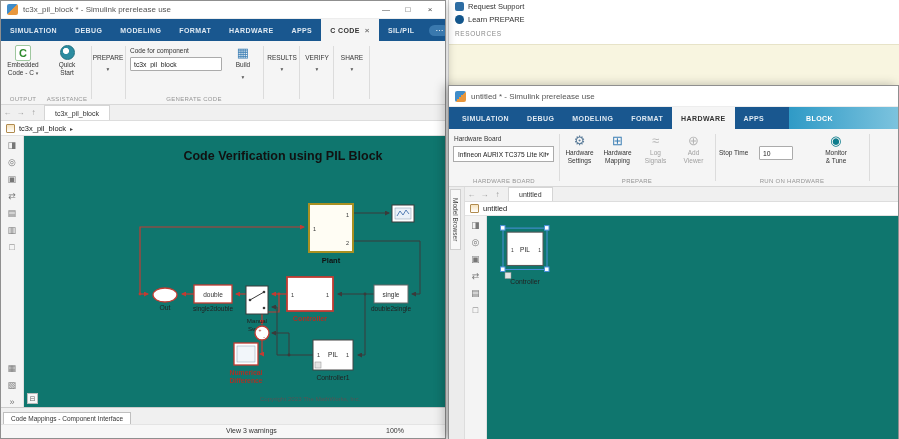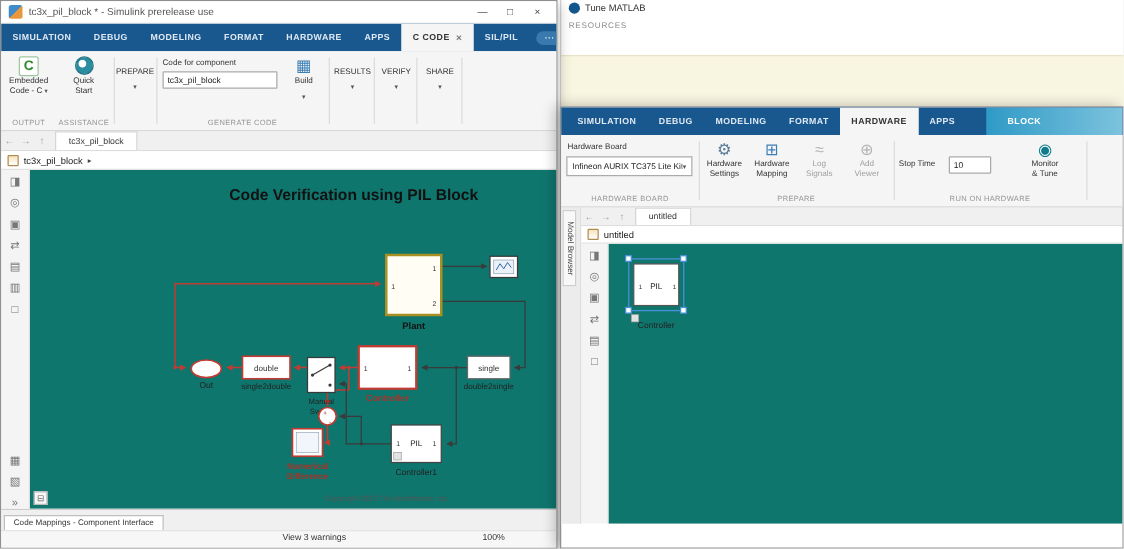--- a/index.html
+++ b/index.html
@@ -92,22 +92,26 @@
 .rw-main{flex:1;display:flex;flex-direction:column;overflow:hidden}
 .rw-canvasarea{flex:1;display:flex;overflow:hidden}
 </style>
 </head>
 <body>
 
 <div id="stage">
 
   <div class="bg-area">
     <div class="bg-link">
+      <span class="bg-ic"></span>
+      <span>Request Support</span>
+    </div>
+    <div class="bg-link">
       <span class="bg-ic ic-learn"></span>
-      <span>Tune MATLAB</span>
+      <span>Learn PREPARE</span>
     </div>
     <div class="bg-resources">RESOURCES</div>
     <div class="bg-yellow"></div>
   </div>
 
   <div class="win win-left">
     <div class="titlebar">
       <span class="app-icon"></span>
       <span class="title-text">tc3x_pil_block * - Simulink prerelease use</span>
       <span class="win-btns">
@@ -329,20 +333,24 @@
     <div class="panelrow">
       <span class="panel-tab">Code Mappings - Component Interface</span>
     </div>
     <div class="statusrow">
       <span class="status-warn">View 3 warnings</span>
       <span class="status-zoom">100%</span>
     </div>
   </div>
 
   <div class="win win-right">
+    <div class="titlebar">
+      <span class="app-icon"></span>
+      <span class="title-text">untitled * - Simulink prerelease use</span>
+    </div>
 
     <div class="tabrow">
       <span class="ts-tab" style="margin-left:4px">SIMULATION</span>
       <span class="ts-tab">DEBUG</span>
       <span class="ts-tab">MODELING</span>
       <span class="ts-tab">FORMAT</span>
       <span class="ts-tab active">HARDWARE</span>
       <span class="ts-tab">APPS</span>
       <span class="ctx-seg">
         <span class="ts-tab" style="margin-left:8px">BLOCK</span>

